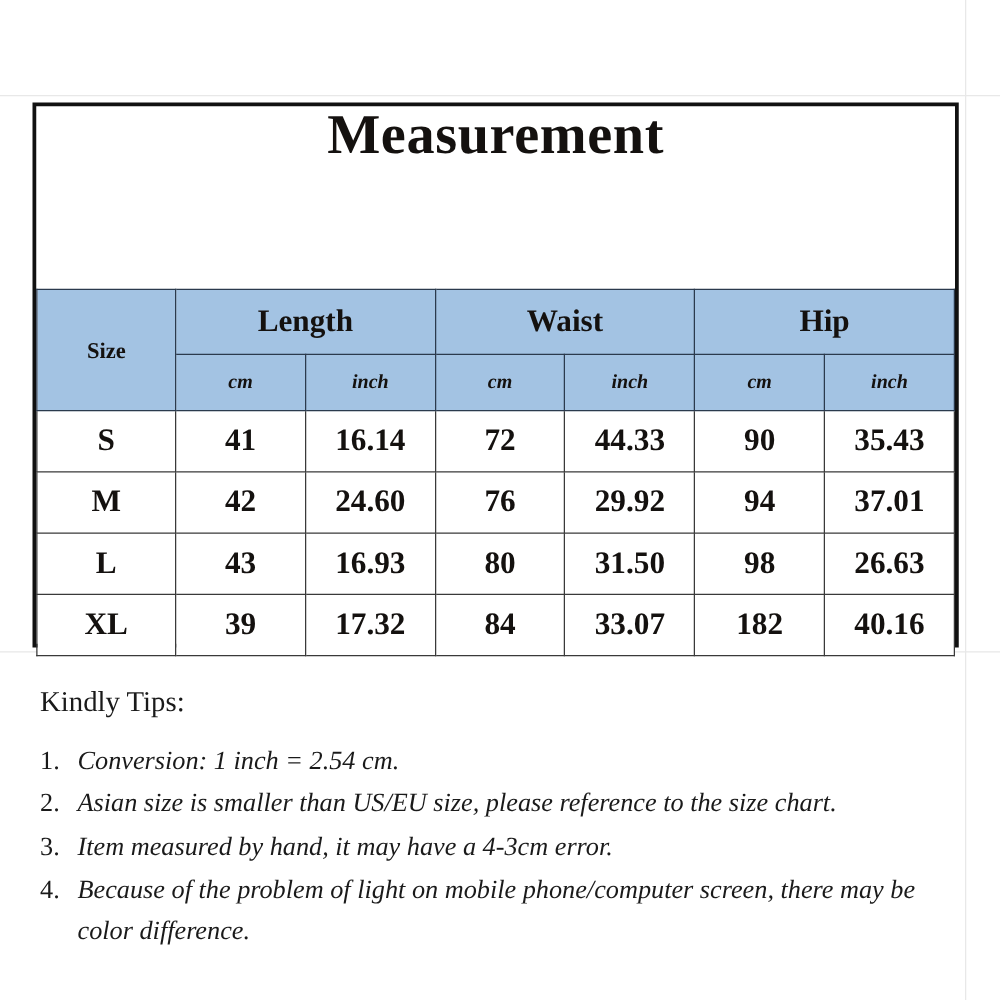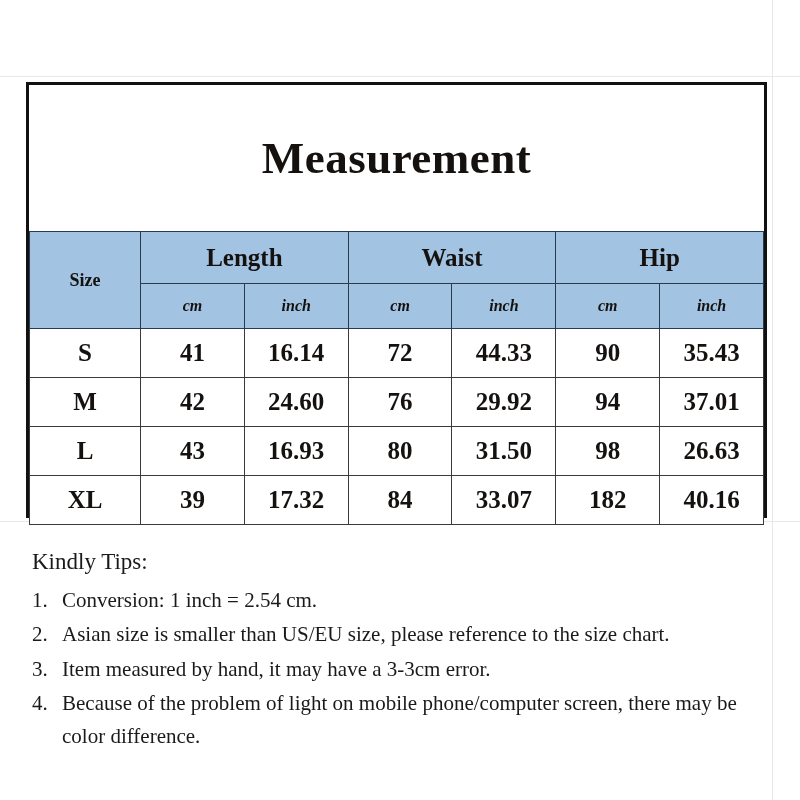--- a/index.html
+++ b/index.html
@@ -48,21 +48,20 @@
     width: 741px;
     height: 436px;
     border: 3px solid #111111;
     box-sizing: border-box;
     background: #ffffff;
   }
 
   .title-area {
     height: 146px;
     display: flex;
-    align-items: center;
     justify-content: center;
     box-sizing: border-box;
   }
   .title-text {
     font-size: 45px;
     font-weight: bold;
     color: #14110f;
     letter-spacing: 0.5px;
     line-height: 1;
   }
@@ -110,21 +109,21 @@
 
   .tips {
     position: absolute;
     left: 32px;
     top: 548px;
     width: 740px;
   }
   .tips-title {
     font-size: 23px;
     color: #1a1a1a;
-    margin-bottom: 8px;
+    margin-bottom: 16px;
     line-height: 1.2;
   }
   ol.tips-list {
     list-style: none;
     margin: 0;
     padding: 0;
   }
   ol.tips-list li {
     display: flex;
     align-items: flex-start;
@@ -134,20 +133,21 @@
     margin-bottom: 2px;
   }
   .tip-num {
     width: 30px;
     flex: 0 0 30px;
     text-align: left;
   }
   .tip-text {
     flex: 1 1 auto;
     max-width: 700px;
+    font-style: italic;
   }
 </style>
 </head>
 <body>
 
 <div class="guide-h-top"></div>
 <div class="guide-h-bottom"></div>
 <div class="guide-v"></div>
 
 <div class="chart-box">
@@ -220,20 +220,20 @@
     <li>
       <span class="tip-num">1.</span>
       <span class="tip-text">Conversion: 1 inch = 2.54 cm.</span>
     </li>
     <li>
       <span class="tip-num">2.</span>
       <span class="tip-text">Asian size is smaller than US/EU size, please reference to the size chart.</span>
     </li>
     <li>
       <span class="tip-num">3.</span>
-      <span class="tip-text">Item measured by hand, it may have a 3-3cm error.</span>
+      <span class="tip-text">Item measured by hand, it may have a 4-3cm error.</span>
     </li>
     <li>
       <span class="tip-num">4.</span>
       <span class="tip-text">Because of the problem of light on mobile phone/computer screen, there may be color difference.</span>
     </li>
   </ol>
 </div>
 
 </body></html>

